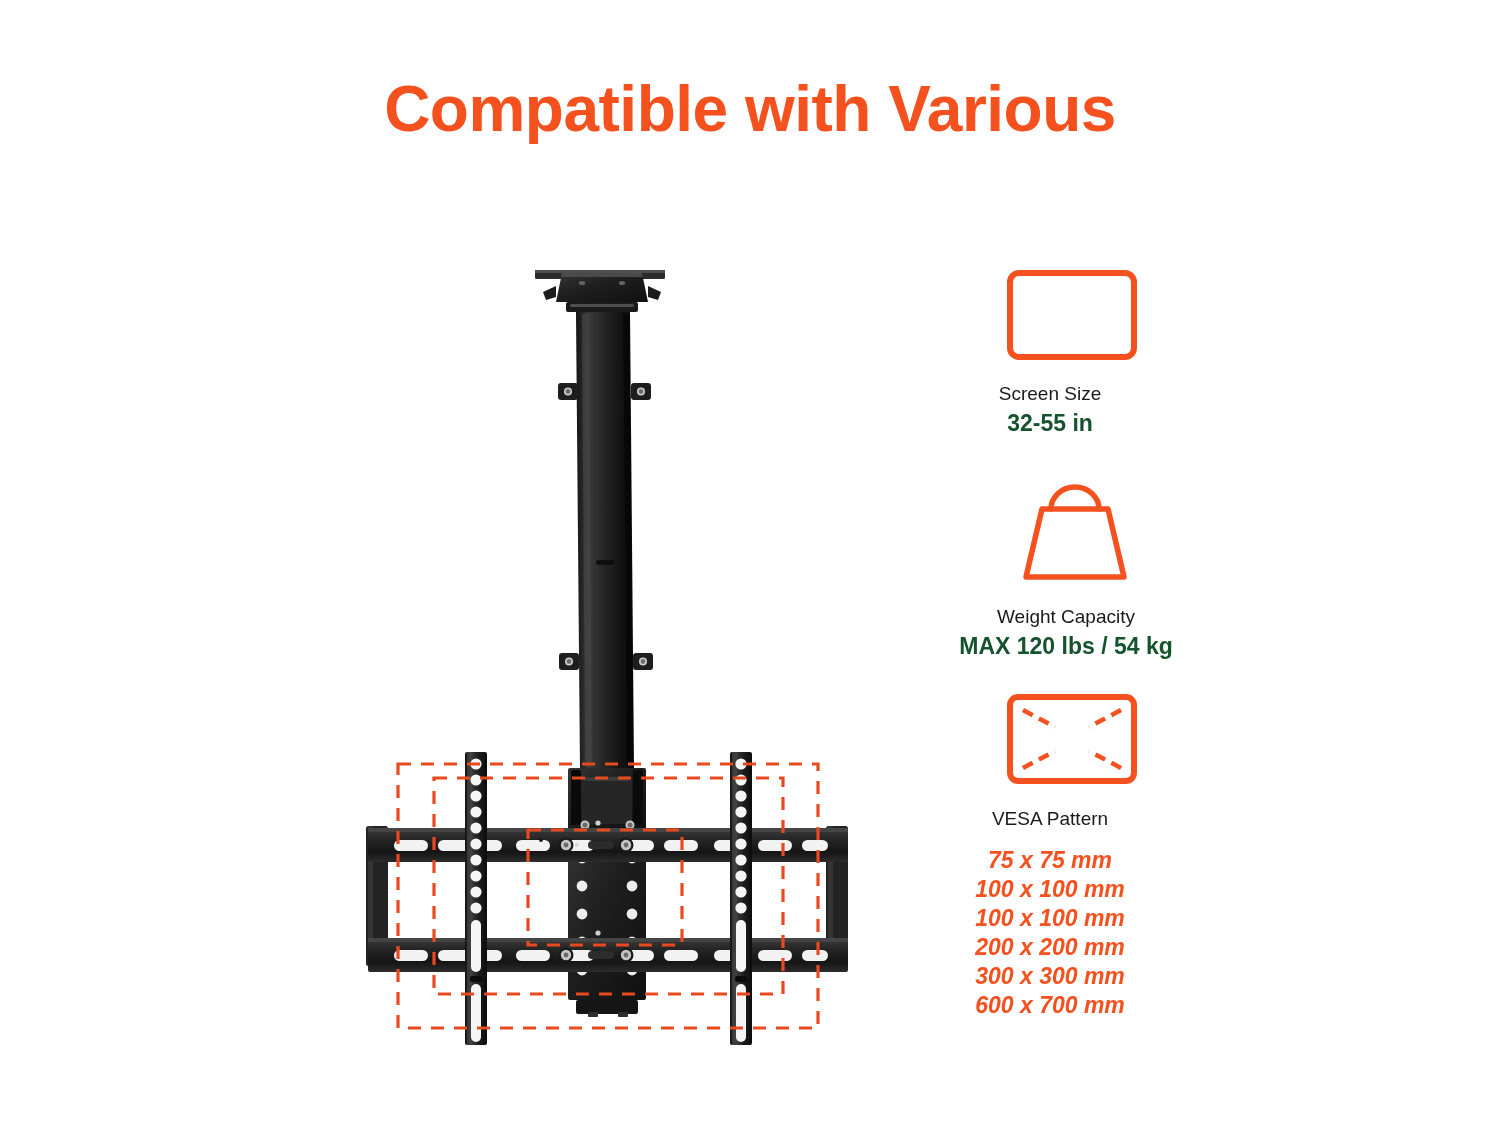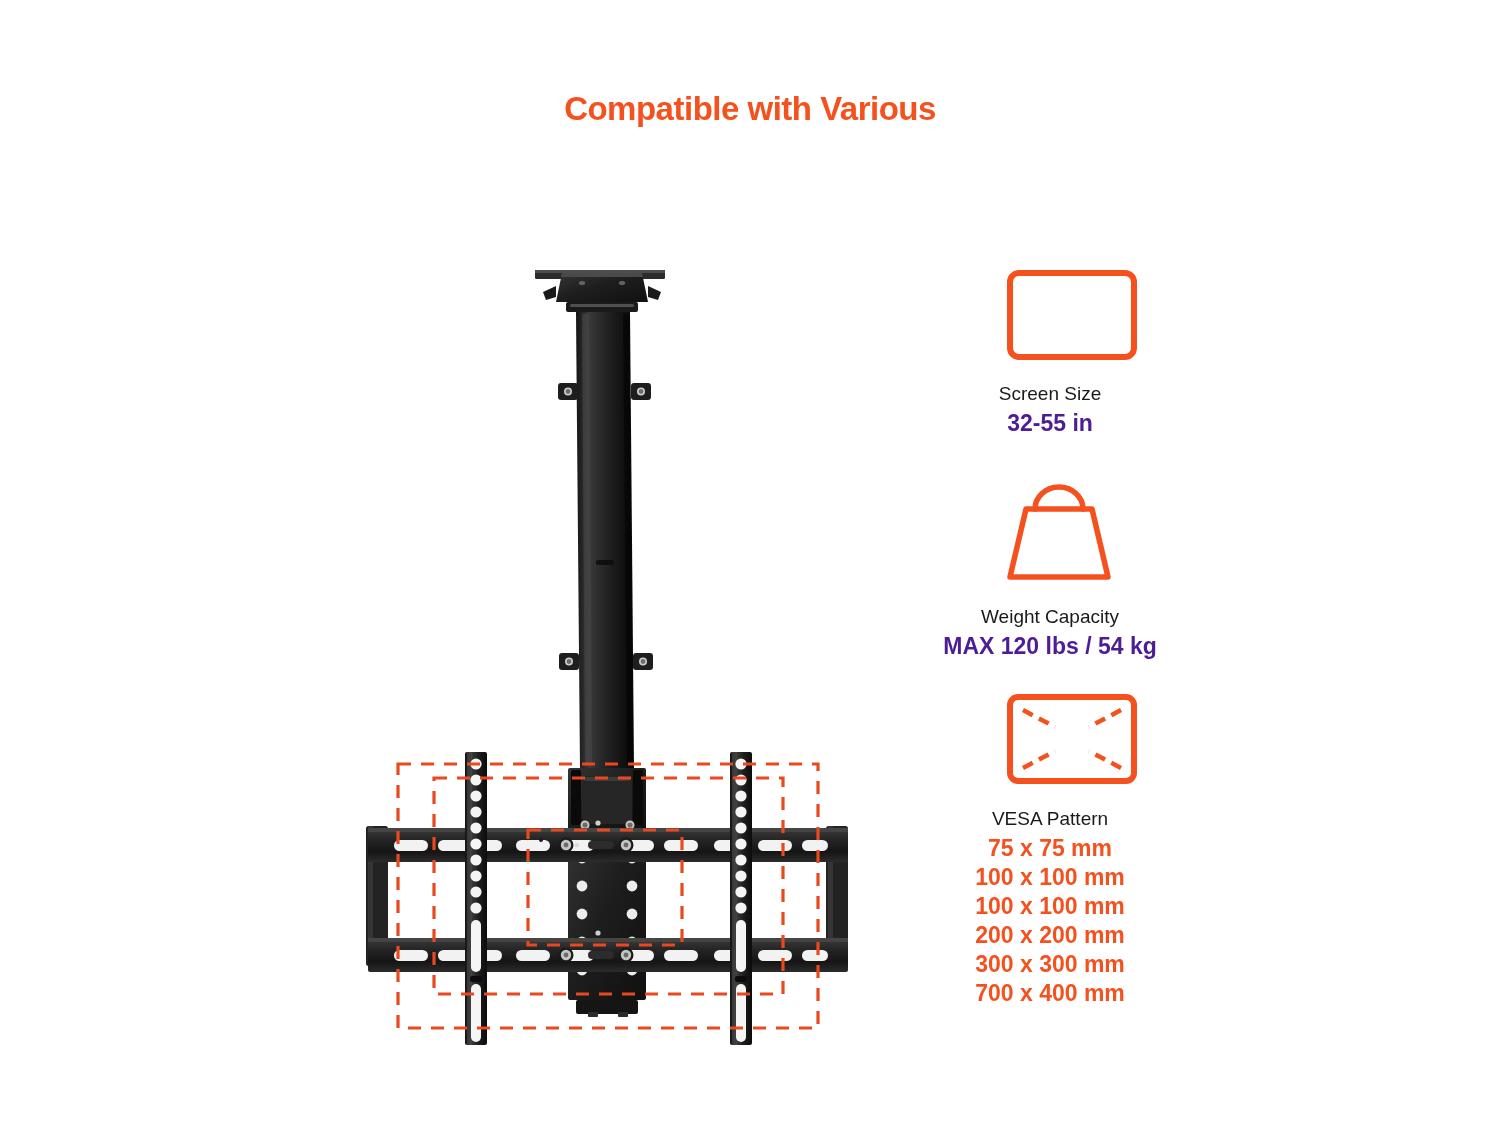--- a/index.html
+++ b/index.html
@@ -22,21 +22,21 @@
     left: 0;
     top: 78px;
     width: 1500px;
     text-align: center;
     pointer-events: none;
   }
   #title-block .tline {
     display: block;
     color: #f4511e;
     font-weight: bold;
-    font-size: 33px;
+    font-size: 64px;
     line-height: 62px;
     letter-spacing: -0.5px;
     font-family: "Liberation Sans", sans-serif;
   }
 
   
   #product-figure {
     position: absolute;
     left: 330px;
     top: 240px;
@@ -65,43 +65,44 @@
     display: block;
     color: #1a1a1a;
     font-size: 19px;
     line-height: 30px;
     margin-top: 10px;
     font-family: "Liberation Sans", sans-serif;
     font-weight: normal;
   }
   .spec-value {
     display: block;
-    color: #4c1d95;
+    color: #14532d;
     font-size: 23px;
     line-height: 29px;
     font-weight: bold;
     font-family: "Liberation Sans", sans-serif;
   }
   .vesa-list {
-    margin: 0;
+    margin: 12px;
     padding: 0;
     list-style: none;
+    font-style: italic;
   }
   .vesa-list li {
     display: block;
     color: #f4511e;
     font-size: 23px;
     line-height: 29px;
     font-weight: bold;
     text-align: center;
     font-family: "Liberation Sans", sans-serif;
   }
 
   #block-screen { position: absolute; left: 0; top: 0; }
-  #block-weight { position: absolute; left: 0; top: 218px; }
+  #block-weight { position: absolute; left: 16px; top: 218px; }
   #block-vesa   { position: absolute; left: 0; top: 425px; }
 </style>
 </head>
 <body>
 
 <div id="title-block">
   <span class="tline">Compatible with Various</span>
 </div>
 
 <div id="product-figure">
@@ -369,17 +370,17 @@
         </g>
       </svg>
     </span>
     <span class="spec-label">VESA Pattern</span>
     <ul class="vesa-list">
       <li>75 x 75 mm</li>
       <li>100 x 100 mm</li>
       <li>100 x 100 mm</li>
       <li>200 x 200 mm</li>
       <li>300 x 300 mm</li>
-      <li>700 x 400 mm</li>
+      <li>600 x 700 mm</li>
     </ul>
   </div>
 
 </div>
 
 </body></html>

